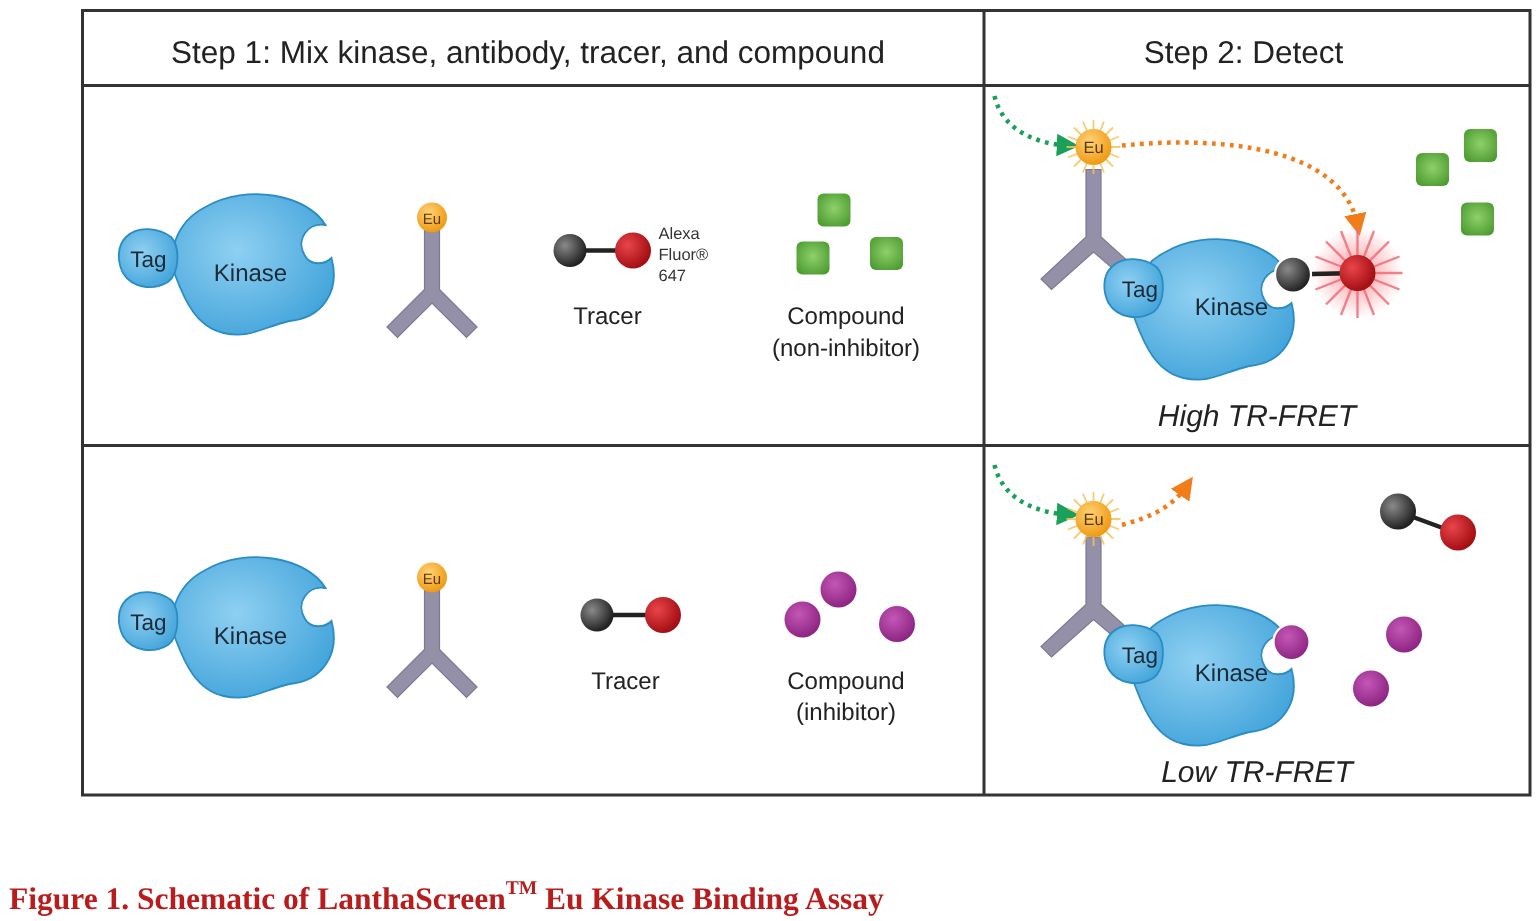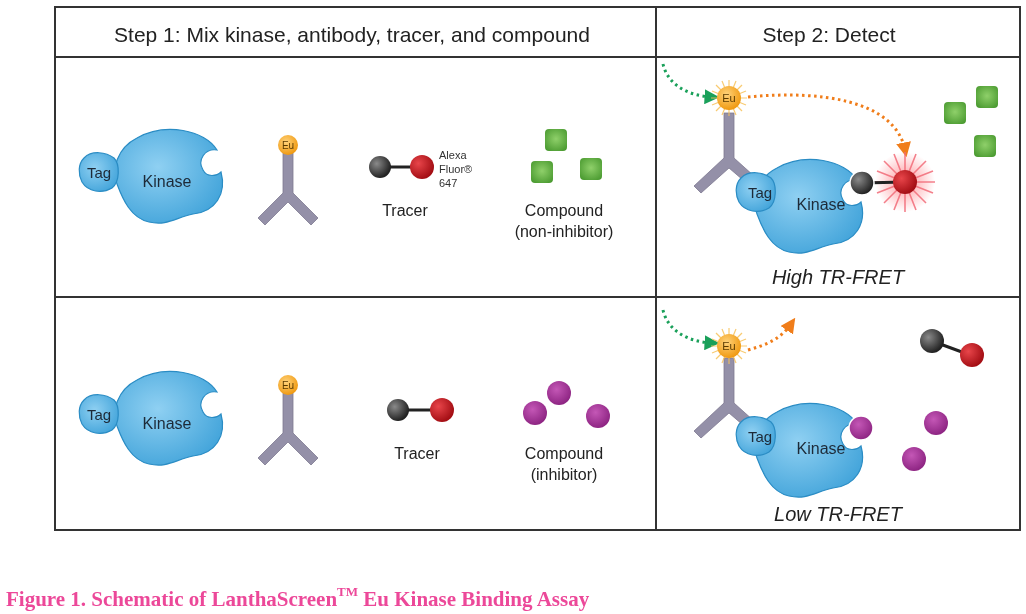--- a/index.html
+++ b/index.html
@@ -1,18 +1,18 @@
 <!DOCTYPE html>
 <html><head>
 <meta charset="utf-8">
 <style>
   html, body { margin:0; padding:0; background:#ffffff; }
   body { width:1026px; height:614px; position:relative; overflow:hidden; font-family:"Liberation Sans", sans-serif; }
   #fig { position:absolute; left:0; top:0; }
-  .caption { position:absolute; left:6px; top:586px; font-family:"Liberation Serif", serif; font-weight:bold; font-size:21px; color:#ec4899; white-space:nowrap; }
+  .caption { position:absolute; left:6px; top:586px; font-family:"Liberation Serif", serif; font-weight:bold; font-size:21px; color:#b91c1c; white-space:nowrap; }
   .caption sup { font-size:13px; position:relative; top:-2px; }
   svg text { font-family:"Liberation Sans", sans-serif; }
 </style>
 </head>
 <body>
 
 <svg id="fig" width="1026" height="614" viewBox="0 0 1026 614">
   <defs>
     <radialGradient id="gBlue" cx="40%" cy="40%" r="70%">
       <stop offset="0" stop-color="#8fd0f2"></stop>

